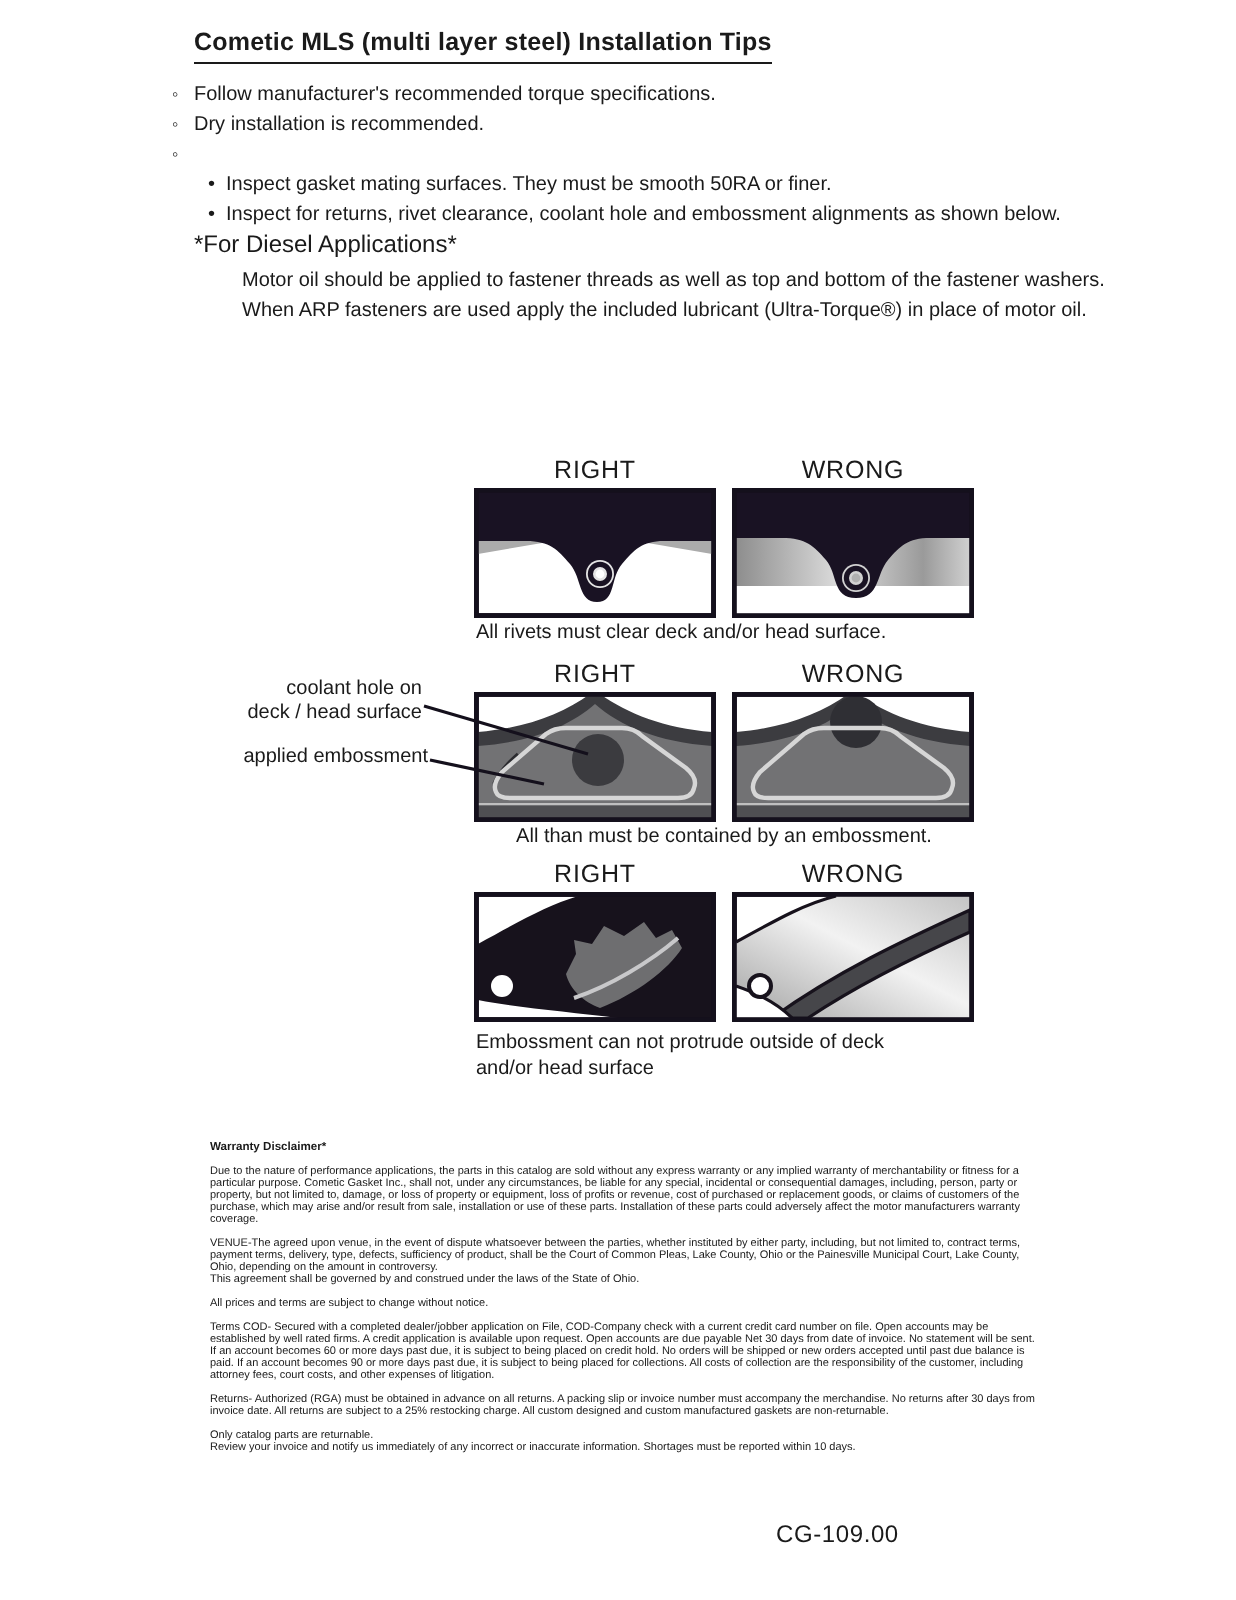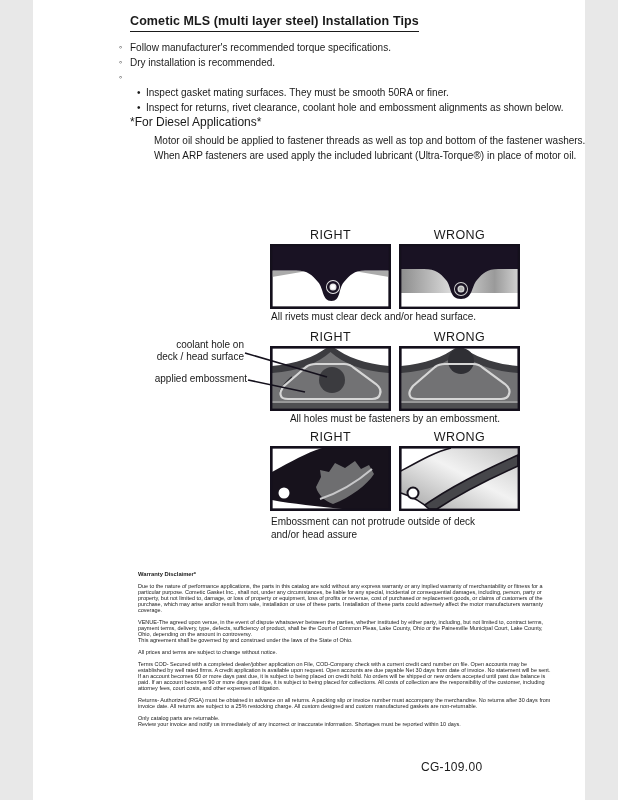--- a/index.html
+++ b/index.html
@@ -1,17 +1,17 @@
 <!DOCTYPE html>
 <html><head>
 <meta charset="utf-8">
 <style>
   html,body { margin:0; padding:0; background:#e8e8e8; }
   .page {
-    position:relative; width:552px; height:800px; margin:0 auto;
+    position:relative; width:618px; height:800px; margin:0 auto;
     background:#ffffff; color:#1a1a1a;
     font-family:"Liberation Sans", sans-serif;
     overflow:hidden;
   }
   .title {
     position:absolute; left:97px; top:14px; margin:0;
     font-size:12.5px; font-weight:bold;
     border-bottom:1.6px solid #1a1a1a; padding-bottom:3px;
     letter-spacing:0.1px;
   }
@@ -140,21 +140,21 @@
         <rect x="1.2" y="1.2" width="118.6" height="62.6" fill="#ffffff" stroke="#14101c" stroke-width="2.4"></rect>
         <path d="M2,20 C26,18 44,11 58,1 L63,1 C77,11 95,18 119,20 L119,63 L2,63 Z" fill="#3c3c40"></path>
         <path d="M2,27 C29,25 48,17 60.5,6 C73,17 92,25 119,27 L119,63 L2,63 Z" fill="#727274"></path>
         <rect x="2" y="57" width="117" height="6" fill="#4f4f52"></rect>
         <line x1="2" y1="56" x2="119" y2="56" stroke="#bfbfbf" stroke-width="1"></line>
         <circle cx="62" cy="15" r="13" fill="#2f2f34"></circle>
         <path d="M11,50 Q9,46 14,40 L36,21 Q40,18 46,18 L74,18 Q80,18 84,22 L106,38 Q112,43 110,48 Q109,53 102,53 L18,53 Q12,53 11,50 Z" fill="none" stroke="#d6d6d6" stroke-width="2.2"></path>
         <rect x="1.2" y="1.2" width="118.6" height="62.6" fill="none" stroke="#14101c" stroke-width="2.4"></rect>
       </svg>
     </div>
-    <div class="caption">All holes must be fasteners by an embossment.</div>
+    <div class="caption">All than must be contained by an embossment.</div>
   </div>
 
   <div class="ann" id="ann-coolant">coolant hole on
 deck / head surface</div>
   <div class="ann" id="ann-emboss">applied embossment</div>
   <svg id="leader-lines" viewBox="0 0 100 60" aria-hidden="true">
     <line x1="2" y1="17" x2="84" y2="41" stroke="#14101c" stroke-width="1.6"></line>
     <line x1="5" y1="44" x2="62" y2="56" stroke="#14101c" stroke-width="1.6"></line>
   </svg>
 
@@ -184,21 +184,21 @@
         <path d="M2,25 C22,14 36,6 52,2 L119,2 L119,63 L2,63 Z" fill="url(#g-band)"></path>
         <path d="M20,63 C52,40 86,24 119,9 L119,20 C92,32 62,47 38,63 Z" fill="#46464a" stroke="#17121c" stroke-width="1.6"></path>
         <path d="M2,47 C14,51 23,56 30,63 L2,63 Z" fill="#ffffff"></path>
         <path d="M2,47 C14,51 23,56 30,63" stroke="#17121c" stroke-width="1.6" fill="none"></path>
         <path d="M2,25 C22,14 36,6 52,2" stroke="#17121c" stroke-width="1.6" fill="none"></path>
         <circle cx="14" cy="47" r="5.5" fill="#ffffff" stroke="#17121c" stroke-width="2"></circle>
         <rect x="1.2" y="1.2" width="118.6" height="62.6" fill="none" stroke="#14101c" stroke-width="2.4"></rect>
       </svg>
     </div>
     <div class="caption">Embossment can not protrude outside of deck
-and/or head assure</div>
+and/or head surface</div>
   </div>
 
   <div class="fineprint">
     <h4>Warranty Disclaimer*</h4>
     <p>Due to the nature of performance applications, the parts in this catalog are sold without any express warranty or any implied warranty of merchantability or fitness for a particular purpose.  Cometic Gasket Inc., shall not, under any circumstances, be liable for any special, incidental or consequential damages, including, person, party or property, but not limited to, damage, or loss of property or equipment, loss of profits or revenue, cost of purchased or replacement goods, or claims of customers of the purchase, which may arise and/or result from sale, installation or use of these parts.  Installation of these parts could adversely affect the motor manufacturers warranty coverage.</p>
     <p>VENUE-The agreed upon venue, in the event of dispute whatsoever between the parties, whether instituted by either party, including, but not limited to, contract terms, payment terms, delivery, type, defects, sufficiency of product, shall be the Court of Common Pleas, Lake County, Ohio or the Painesville Municipal Court, Lake County, Ohio, depending on the amount in controversy.
 This agreement shall be governed by and construed under the laws of the State of Ohio.</p>
     <p>All prices and terms are subject to change without notice.</p>
     <p>Terms COD- Secured with a completed dealer/jobber application on File, COD-Company check with a current credit card number on file.  Open accounts may be established by well rated firms.  A credit application is available upon request.  Open accounts are due payable Net 30 days from date of invoice.  No statement will be sent.  If an account becomes 60 or more days past due, it is subject to being placed on credit hold.  No orders will be shipped or new orders accepted until past due balance is paid.  If an account becomes 90 or more days past due, it is subject to being placed for collections.  All costs of collection are the responsibility of the customer, including attorney fees, court costs, and other expenses of litigation.</p>
     <p>Returns- Authorized (RGA) must be obtained in advance on all returns.  A packing slip or invoice number must accompany the merchandise.  No returns after 30 days from invoice date.  All returns are subject to a 25% restocking charge.  All custom designed and custom manufactured gaskets are non-returnable.</p>

